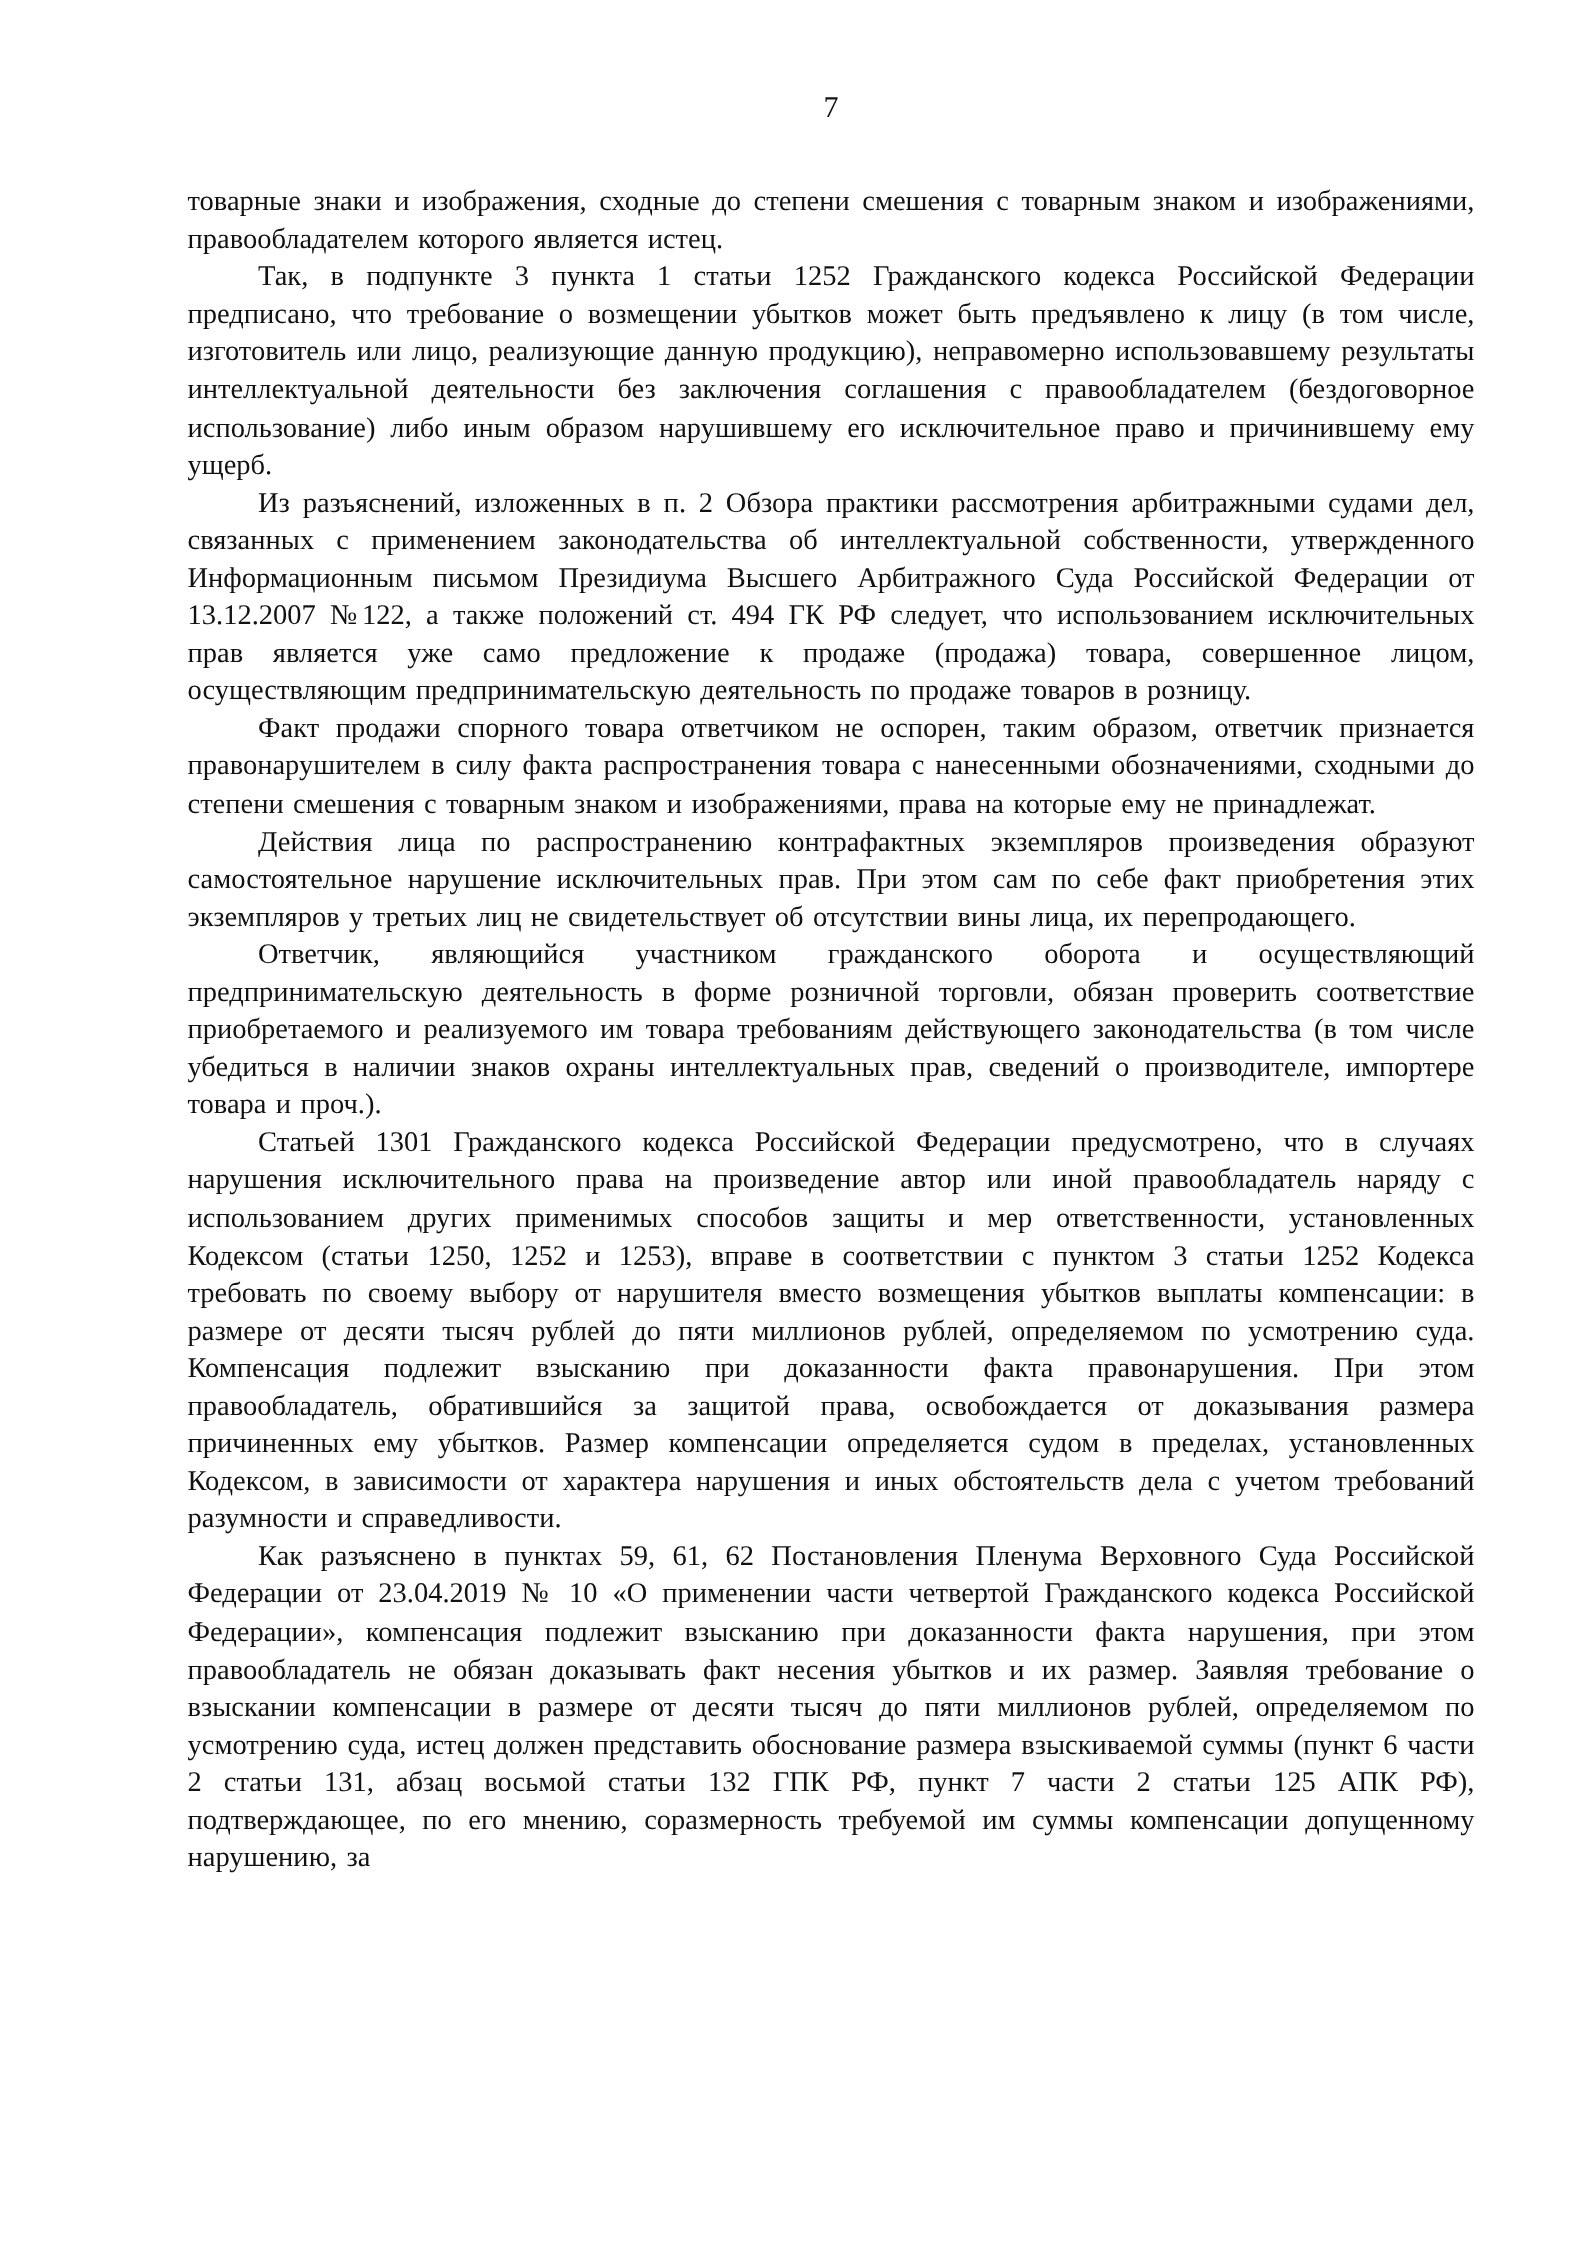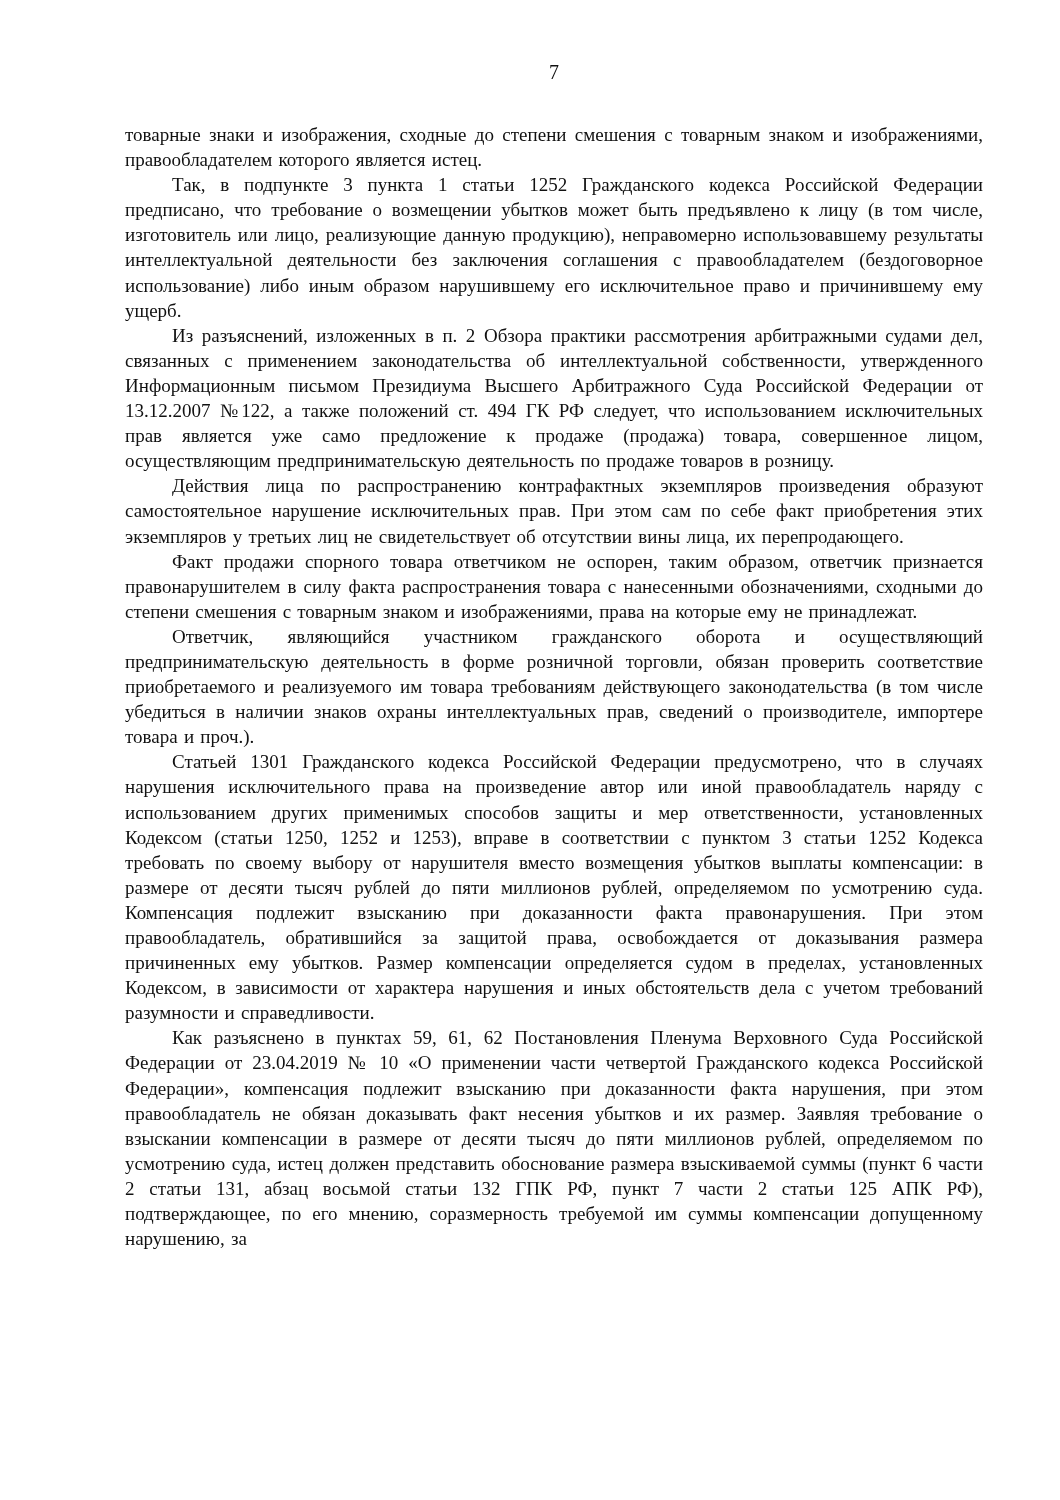--- a/index.html
+++ b/index.html
@@ -49,20 +49,20 @@
 <body>
 
 <div class="page">
 
   <div class="page-number">7</div>
 
   <div class="text-block">
     <p class="continuation">товарные знаки и изображения, сходные до степени смешения с товарным знаком и изображениями, правообладателем которого является истец.</p>
     <p>Так, в подпункте 3 пункта 1 статьи 1252 Гражданского кодекса Российской Федерации предписано, что требование о возмещении убытков может быть предъявлено к лицу (в том числе, изготовитель или лицо, реализующие данную продукцию), неправомерно использовавшему результаты интеллектуальной деятельности без заключения соглашения с правообладателем (бездоговорное использование) либо иным образом нарушившему его исключительное право и причинившему ему ущерб.</p>
     <p>Из разъяснений, изложенных в п. 2 Обзора практики рассмотрения арбитражными судами дел, связанных с применением законодательства об интеллектуальной собственности, утвержденного Информационным письмом Президиума Высшего Арбитражного Суда Российской Федерации от 13.12.2007 №122, а также положений ст. 494 ГК РФ следует, что использованием исключительных прав является уже само предложение к продаже (продажа) товара, совершенное лицом, осуществляющим предпринимательскую деятельность по продаже товаров в розницу.</p>
+    <p>Факт продажи спорного товара ответчиком не оспорен, таким образом, ответчик признается правонарушителем в силу факта распространения товара с нанесенными обозначениями, сходными до степени смешения с товарным знаком и изображениями, права на которые ему не принадлежат.</p>
     <p>Действия лица по распространению контрафактных экземпляров произведения образуют самостоятельное нарушение исключительных прав. При этом сам по себе факт приобретения этих экземпляров у третьих лиц не свидетельствует об отсутствии вины лица, их перепродающего.</p>
-    <p>Факт продажи спорного товара ответчиком не оспорен, таким образом, ответчик признается правонарушителем в силу факта распространения товара с нанесенными обозначениями, сходными до степени смешения с товарным знаком и изображениями, права на которые ему не принадлежат.</p>
     <p>Ответчик, являющийся участником гражданского оборота и осуществляющий предпринимательскую деятельность в форме розничной торговли, обязан проверить соответствие приобретаемого и реализуемого им товара требованиям действующего законодательства (в том числе убедиться в наличии знаков охраны интеллектуальных прав, сведений о производителе, импортере товара и проч.).</p>
     <p>Статьей 1301 Гражданского кодекса Российской Федерации предусмотрено, что в случаях нарушения исключительного права на произведение автор или иной правообладатель наряду с использованием других применимых способов защиты и мер ответственности, установленных Кодексом (статьи 1250, 1252 и 1253), вправе в соответствии с пунктом 3 статьи 1252 Кодекса требовать по своему выбору от нарушителя вместо возмещения убытков выплаты компенсации: в размере от десяти тысяч рублей до пяти миллионов рублей, определяемом по усмотрению суда. Компенсация подлежит взысканию при доказанности факта правонарушения. При этом правообладатель, обратившийся за защитой права, освобождается от доказывания размера причиненных ему убытков. Размер компенсации определяется судом в пределах, установленных Кодексом, в зависимости от характера нарушения и иных обстоятельств дела с учетом требований разумности и справедливости.</p>
     <p>Как разъяснено в пунктах 59, 61, 62 Постановления Пленума Верховного Суда Российской Федерации от 23.04.2019 № 10 «О применении части четвертой Гражданского кодекса Российской Федерации», компенсация подлежит взысканию при доказанности факта нарушения, при этом правообладатель не обязан доказывать факт несения убытков и их размер. Заявляя требование о взыскании компенсации в размере от десяти тысяч до пяти миллионов рублей, определяемом по усмотрению суда, истец должен представить обоснование размера взыскиваемой суммы (пункт 6 части 2 статьи 131, абзац восьмой статьи 132 ГПК РФ, пункт 7 части 2 статьи 125 АПК РФ), подтверждающее, по его мнению, соразмерность требуемой им суммы компенсации допущенному нарушению, за</p>
   </div>
 
 </div>
 
 </body></html>

